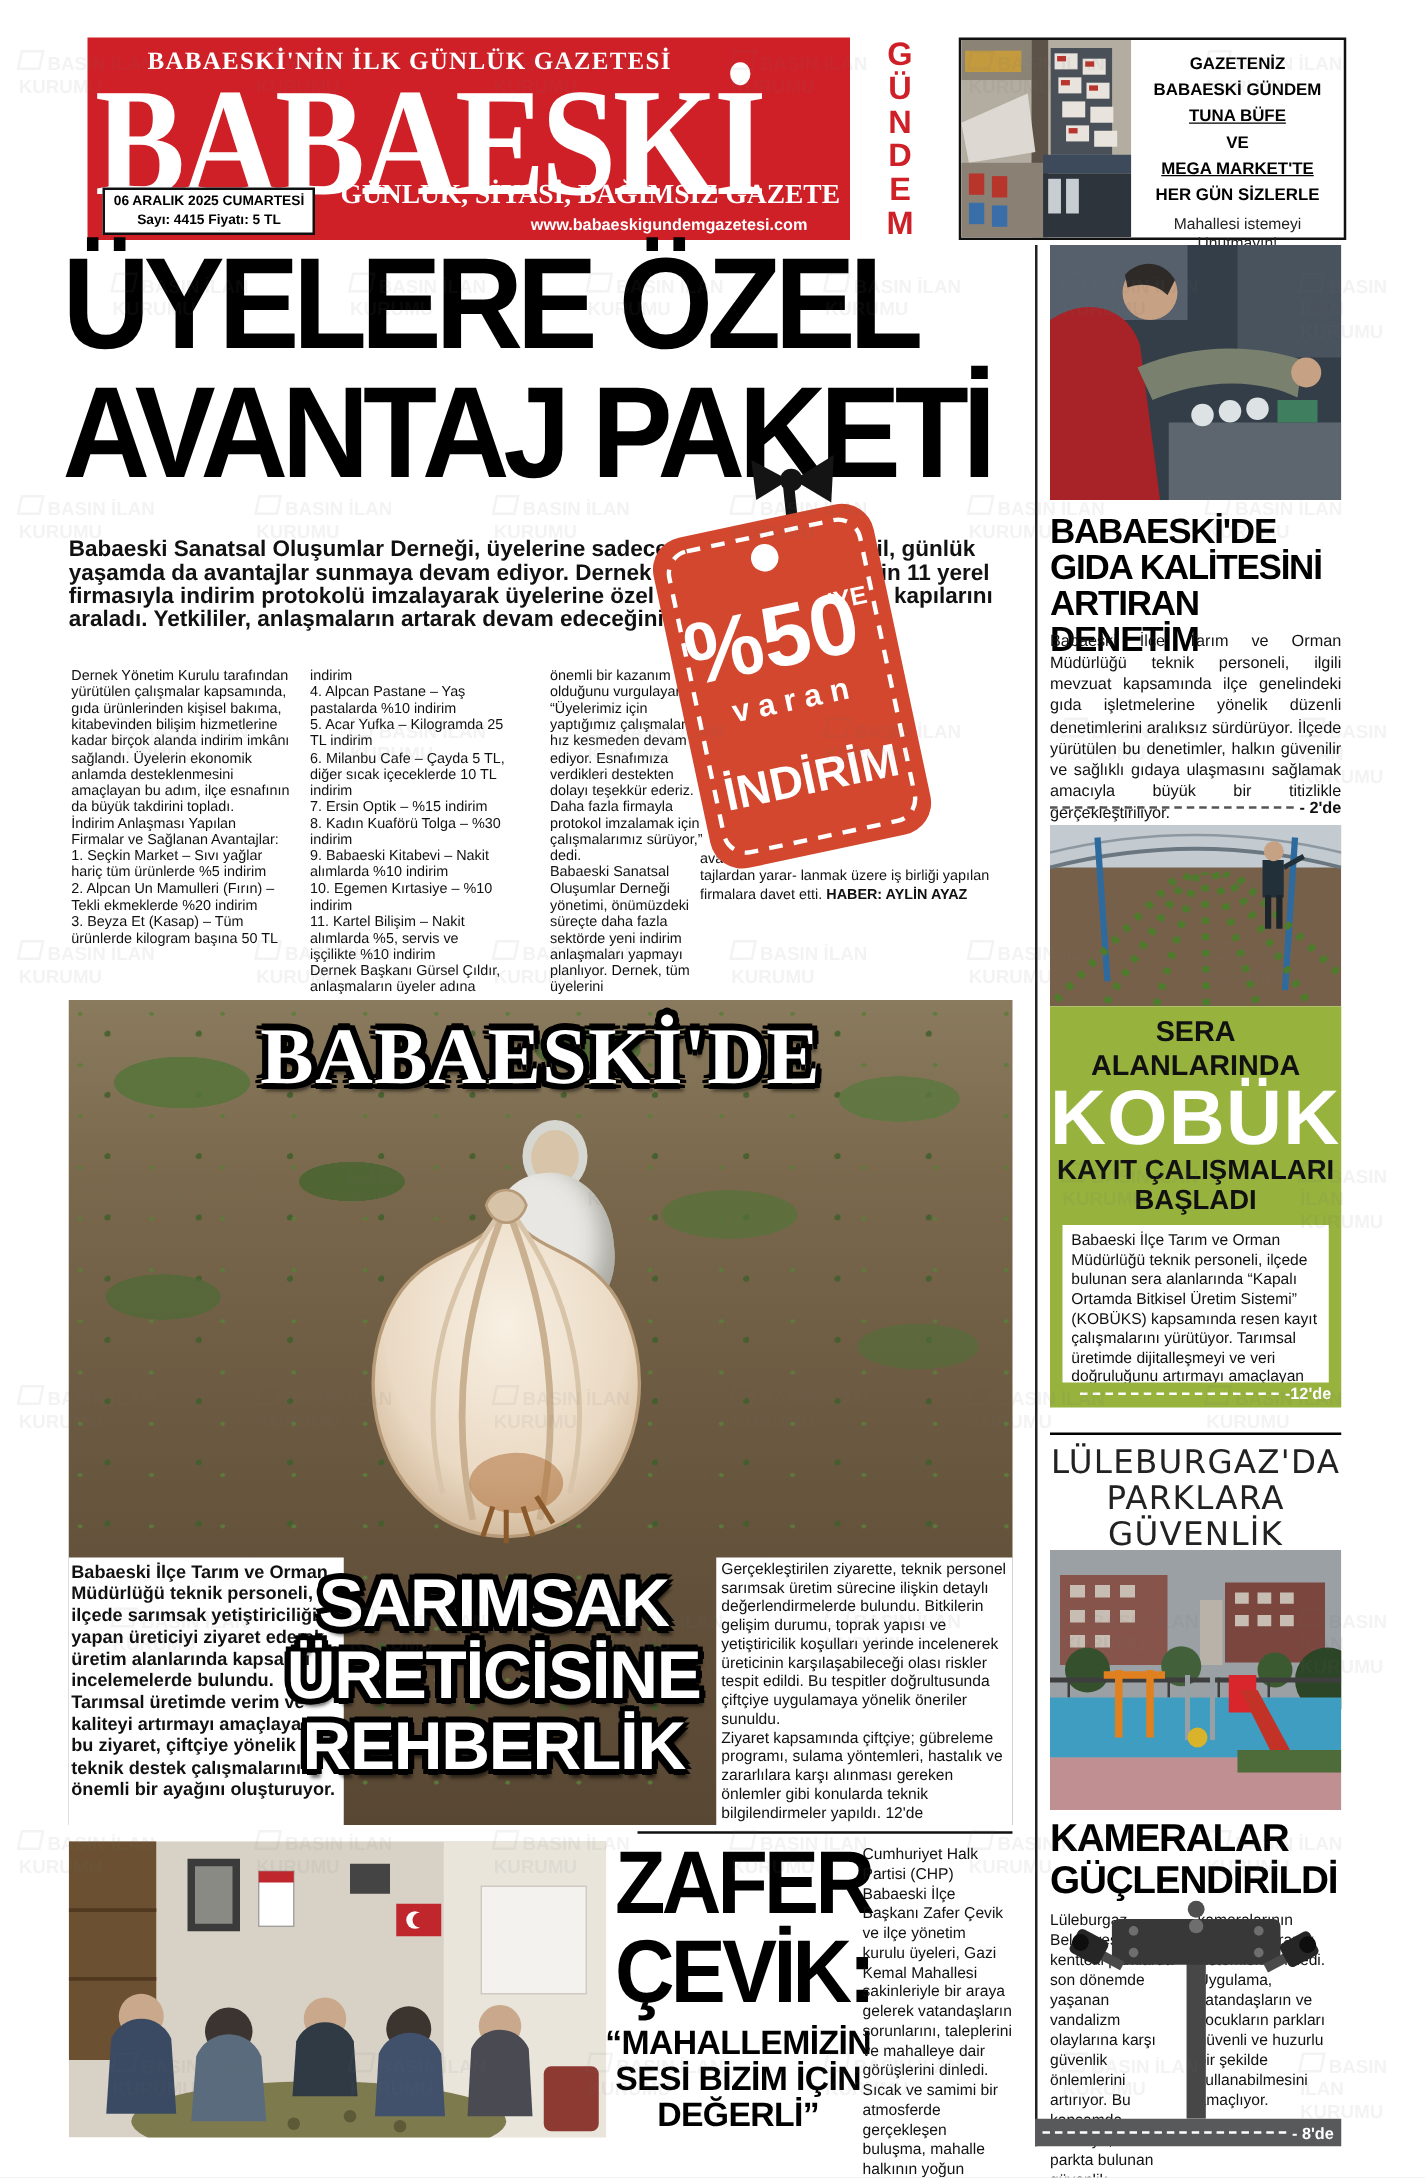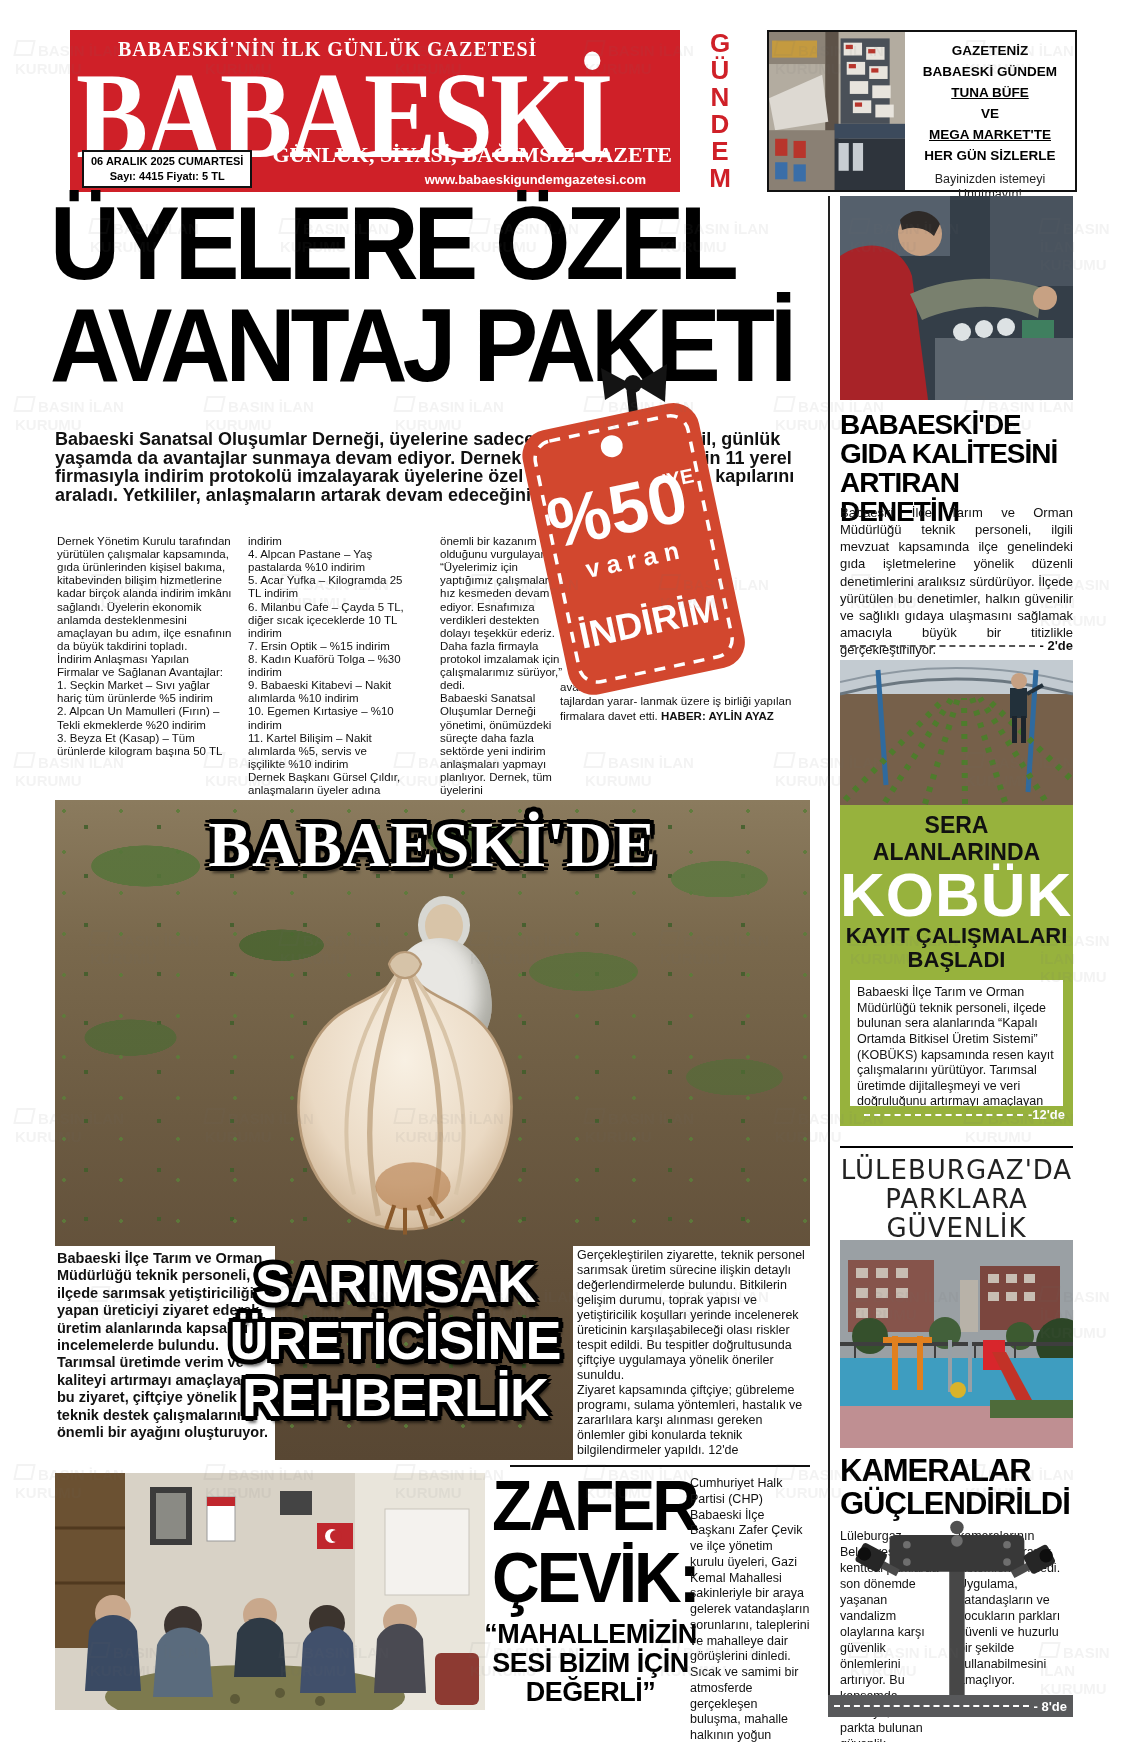--- a/index.html
+++ b/index.html
@@ -326,21 +326,21 @@
       </svg>
     </div>
     <div class="promo-text">
       <div>GAZETENİZ</div>
       <div>BABAESKİ GÜNDEM</div>
       <div class="u">TUNA BÜFE</div>
       <div>VE</div>
       <div class="u">MEGA MARKET'TE</div>
       <div>HER GÜN SİZLERLE</div>
       <div class="promo-note">
-        <div>Bayinizden istemeyi</div>
+        <div>Mahallesi istemeyi</div>
         <div>Unutmayın!</div>
       </div>
     </div>
   </div>
 
   <h1 class="lead-headline">ÜYELERE ÖZEL
 AVANTAJ PAKETİ</h1>
   <p class="lead-intro">Babaeski Sanatsal Oluşumlar Derneği, üyelerine sadece sanat alanında değil, günlük yaşamda da avantajlar sunmaya devam ediyor. Dernek yönetimi, Babaeski'nin 11 yerel firmasıyla indirim protokolü imzalayarak üyelerine özel ayrıcalıklı hizmetlerin kapılarını araladı. Yetkililer, anlaşmaların artarak devam edeceğini belirtti.</p>
   <div class="lead-col col1">   Dernek Yönetim Kurulu tarafından yürütülen çalışmalar kapsamında, gıda ürünlerinden kişisel bakıma, kitabevinden bilişim hizmetlerine kadar birçok alanda indirim imkânı sağlandı. Üyelerin ekonomik anlamda desteklenmesini amaçlayan bu adım, ilçe esnafının da büyük takdirini topladı.
    İndirim Anlaşması Yapılan Firmalar ve Sağlanan Avantajlar:

